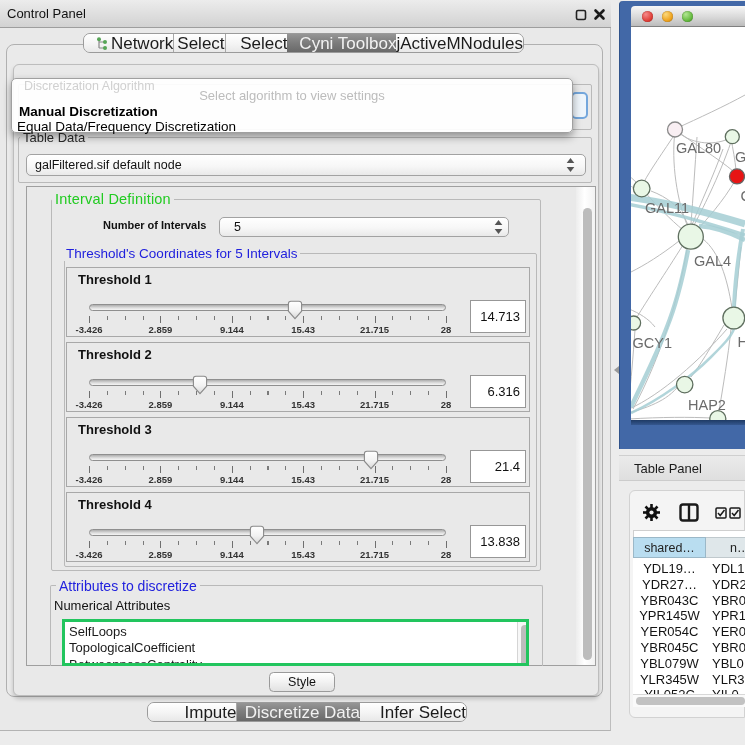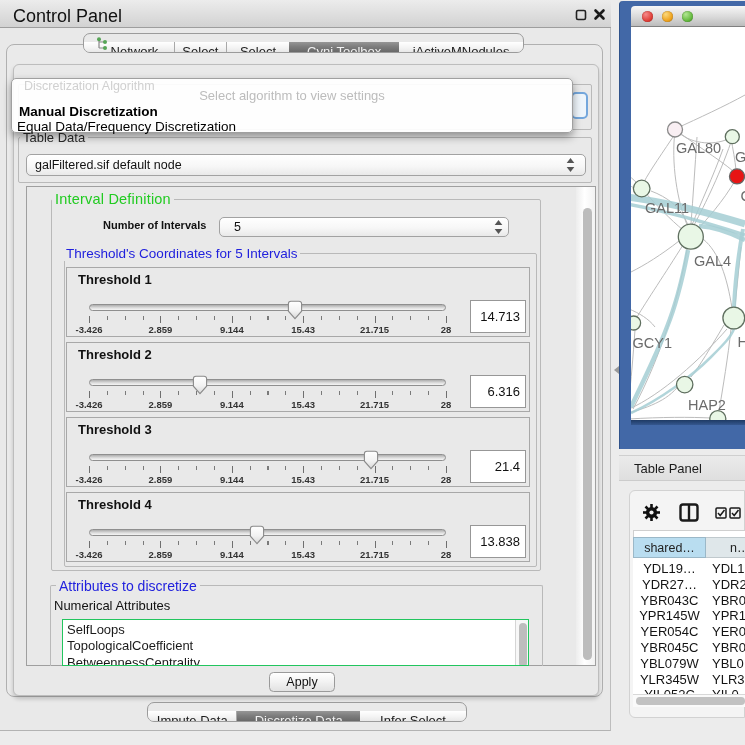--- a/index.html
+++ b/index.html
@@ -11,29 +11,29 @@
   background:linear-gradient(#adadad,#e0e0e0 60%,#f5f5f5); }
 .tlab { font-size:9.5px; font-weight:bold; color:#333; text-align:center; }
 .vbox { width:56px; height:33px; background:#fff; border:1px solid #979797;
   font-size:13px; color:#111; text-align:right; padding-right:5px; line-height:31px; }
 .glab { font-size:14px; background:#e9e9e9; padding:0 3px; }
 .grp { border:1px solid #b9b9b9; border-radius:2px; }
 .combo { border:1px solid #a2a2a2; border-radius:5px;
   background:linear-gradient(#ffffff,#f7f7f7 55%,#e9e9e9); font-size:12.5px; color:#111; }
 .ltab { background:linear-gradient(#ffffff,#f4f4f4 55%,#e8e8e8); color:#1c1c1c; }
 .dtab { background:linear-gradient(#969696,#7e7e7e 45%,#696969); color:#f2f2f2; }
-.tabtxt { font-size:13px; text-align:center;margin-top:8px; }
+.tabtxt { font-size:17px; text-align:right; }
 .trow1 { left:633px; width:73px; font-size:13px; color:#141414; text-align:center; height:16.5px; }
 .trow2 { left:712px; width:40px; font-size:13px; color:#141414; height:16.5px; }
 </style></head>
 <body>
 
 <div class="abs" style="left:0;top:0;width:611px;height:731px;background:#e9e9e9;border-right:1px solid #bdbdbd;border-bottom:1px solid #b3b3b3"></div>
 <div class="abs" style="left:0;top:0;width:611px;height:28px;background:linear-gradient(#ececec,#d2d2d2);border-bottom:1px solid #9e9e9e"></div>
-<div class="abs" style="left:13px;top:6px;font-size:18px;color:#111">Control Panel</div>
+<div class="abs" style="left:7px;top:6px;font-size:13px;color:#111">Control Panel</div>
 <svg class="abs" style="left:575px;top:9px" width="12" height="12" viewBox="0 0 12 12">
     <rect x="1.5" y="1.5" width="9" height="9" rx="1.5" fill="none" stroke="#222" stroke-width="1.6"></rect>
   </svg>
 <svg class="abs" style="left:593px;top:8px" width="13" height="13" viewBox="0 0 13 13">
     <path d="M2.5 2.5 L10.5 10.5 M10.5 2.5 L2.5 10.5" stroke="#1a1a1a" stroke-width="2.6" stroke-linecap="round"></path>
   </svg>
 
 <div class="abs" style="left:6px;top:44px;width:597px;height:653px;background:#eaeaea;border:1px solid #b0b0b0;border-radius:8px"></div>
 <div class="abs" style="left:13px;top:64px;width:586px;height:632px;background:#e9e9e9;border:1px solid #bdbdbd;border-radius:6px;box-shadow:0 3px 4px rgba(0,0,0,0.18)"></div>
 
@@ -163,27 +163,27 @@
         <stop offset="0.55" stop-color="#f2f2f2"></stop>
         <stop offset="1" stop-color="#d8d8d8"></stop>
       </linearGradient>
     </defs>
 <path d="M4 1.2 h8 a2.6 2.6 0 0 1 2.6 2.6 v7.4 L8 18.6 1.4 11.2 v-7.4 A2.6 2.6 0 0 1 4 1.2 z" fill="url(#thg492)" stroke="#8a8a8a" stroke-width="1.1"></path>
   </svg>
 
 <div class="abs" style="left:50px;top:585px;width:493px;height:81px;border:1px solid #b9b9b9;border-bottom:none;border-radius:2px 2px 0 0"></div>
 <div class="abs glab" style="left:56px;top:578px;color:#2121dd">Attributes to discretize</div>
 <div class="abs" style="left:54px;top:598px;font-size:13px;font-weight:normal;color:#111">Numerical Attributes</div>
-<div class="abs" style="left:62px;top:619px;width:467px;height:47px;background:#fff;border:1px solid #22c55e;overflow:hidden">
+<div class="abs" style="left:62px;top:619px;width:467px;height:47px;background:#fff;border:3px solid #22c55e;overflow:hidden">
   <div style="padding-left:4px;font-size:13px;color:#1a1a1a;line-height:16.3px;padding-top:2px">SelfLoops<br>TopologicalCoefficient<br>BetweennessCentrality</div>
   <div class="abs" style="left:452px;top:0;width:14px;height:47px;background:#f7f7f7;border-left:1px solid #d5d5d5"></div>
   <div class="abs" style="left:455.5px;top:3px;width:8px;height:44px;background:#bdbdbd;border-radius:4px"></div>
 </div>
 
-<div class="abs" style="left:269px;top:672px;width:66px;height:20px;border:1px solid #9a9a9a;border-radius:4.5px;background:linear-gradient(#ffffff,#f2f2f2 50%,#e2e2e2);font-size:12.5px;color:#111;text-align:center;line-height:19px">Apply</div>
+<div class="abs" style="left:269px;top:672px;width:66px;height:20px;border:1px solid #9a9a9a;border-radius:4.5px;background:linear-gradient(#ffffff,#f2f2f2 50%,#e2e2e2);font-size:12.5px;color:#111;text-align:center;line-height:19px">Style</div>
 
 <div class="abs" style="left:147px;top:702px;width:320px;height:20px;border:1px solid #9b9b9b;border-radius:7px;overflow:hidden;display:flex">
   <div class="ltab tabtxt" style="width:92px;line-height:19px;border-right:1px solid #a8a8a8">Impute Data</div>
   <div class="dtab tabtxt" style="width:126px;line-height:19px">Discretize Data</div>
   <div class="ltab tabtxt" style="width:109px;line-height:19px">Infer Select</div>
 </div>
 
 <div class="abs" style="left:11px;top:78px;width:562px;height:55px;background:rgba(255,255,255,0.93);border:1px solid #a0a0a0;border-radius:5px;box-shadow:0 4px 9px rgba(0,0,0,0.38);z-index:50">
   <div class="abs" style="left:12px;top:0;font-size:12.5px;color:#d0d0d0">Discretization Algorithm</div>
   <div class="abs" style="left:0;top:9px;width:100%;text-align:center;font-size:13px;color:#bcbcbc">Select algorithm to view settings</div>

